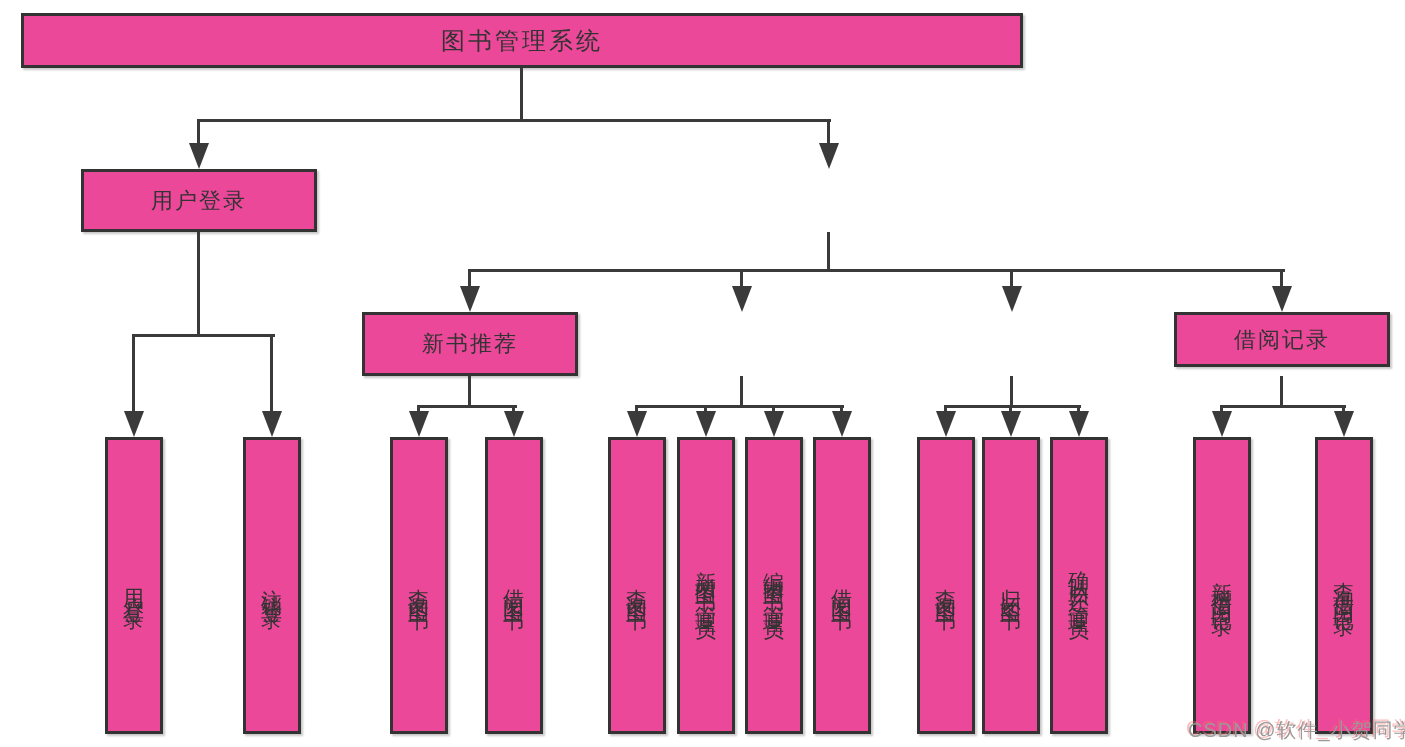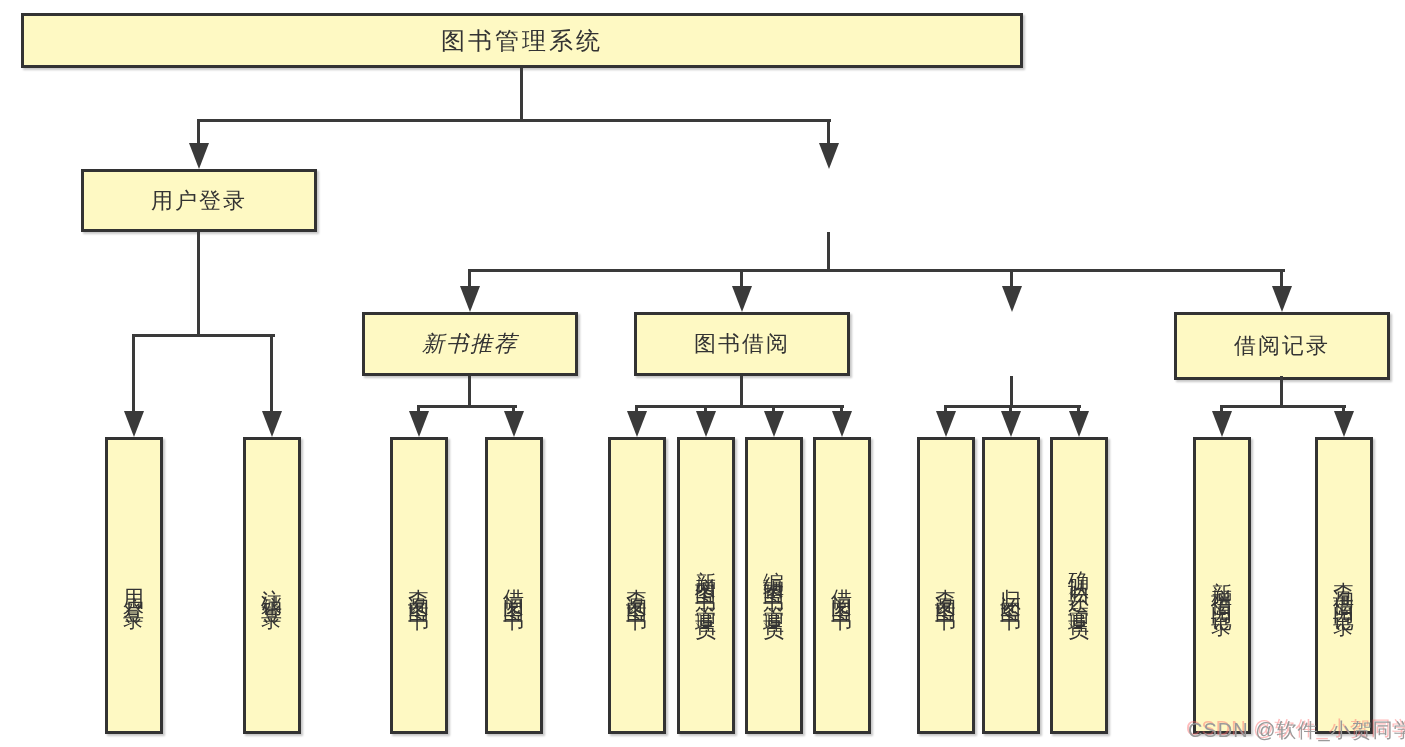--- a/index.html
+++ b/index.html
@@ -9,21 +9,21 @@
     --background:#ffffff;
     --watermark-text:#9a9a9a;
     --watermark-accent:#fc6b6b;
   }
   html,body{margin:0;padding:0;}
   body{background:var(--background,#fff);font-family:"Liberation Sans",sans-serif;}
   #canvas{position:relative;width:1405px;height:747px;background:var(--background,#fff);overflow:hidden;}
 
   .node{
     position:absolute;
-    background:#fef9c3;
+    background:#ec4899;
     border:3px solid var(--border,#333);
     box-sizing:border-box;
     display:flex;align-items:center;justify-content:center;
     box-shadow:2px 2px 2px rgba(0,0,0,0.22);
     color:var(--text,#333);
   }
   .root-node .node-label{font-size:24px;letter-spacing:3px;white-space:nowrap;}
   .h-node .node-label{font-size:22px;letter-spacing:2px;white-space:nowrap;}
   .v-node .node-label{
     writing-mode:vertical-rl;
@@ -81,27 +81,24 @@
   <div class="line" style="left:468px;top:269px;width:817px;height:3px;"></div>
   <div class="line" style="left:468px;top:269px;width:3px;height:19px;"></div>
   <div class="arrow" style="left:460px;top:286px;"></div>
   <div class="line" style="left:740px;top:269px;width:3px;height:19px;"></div>
   <div class="arrow" style="left:732px;top:286px;"></div>
   <div class="line" style="left:1010px;top:269px;width:3px;height:19px;"></div>
   <div class="arrow" style="left:1002px;top:286px;"></div>
   <div class="line" style="left:1280px;top:269px;width:3px;height:19px;"></div>
   <div class="arrow" style="left:1272px;top:286px;"></div>
 
-  <div class="node h-node" style="left:362px;top:312px;width:216px;height:64px;font-style:italic;">
+  <div class="node h-node" style="left:362px;top:312px;width:216px;height:64px;">
     <span class="node-label">新书推荐</span>
   </div>
-  <div class="node h-node" style="left:634px;top:312px;width:216px;height:64px;">
-    <span class="node-label">图书借阅</span>
-  </div>
-  <div class="node h-node" style="left:1174px;top:312px;width:216px;height:68px;">
+  <div class="node h-node" style="left:1174px;top:312px;width:216px;height:55px;">
     <span class="node-label">借阅记录</span>
   </div>
 
   <div class="line" style="left:468px;top:376px;width:3px;height:32px;"></div>
   <div class="line" style="left:417px;top:405px;width:100px;height:3px;"></div>
   <div class="line" style="left:417px;top:405px;width:3px;height:8px;"></div>
   <div class="arrow" style="left:409px;top:411px;"></div>
   <div class="line" style="left:512px;top:405px;width:3px;height:8px;"></div>
   <div class="arrow" style="left:504px;top:411px;"></div>
 

